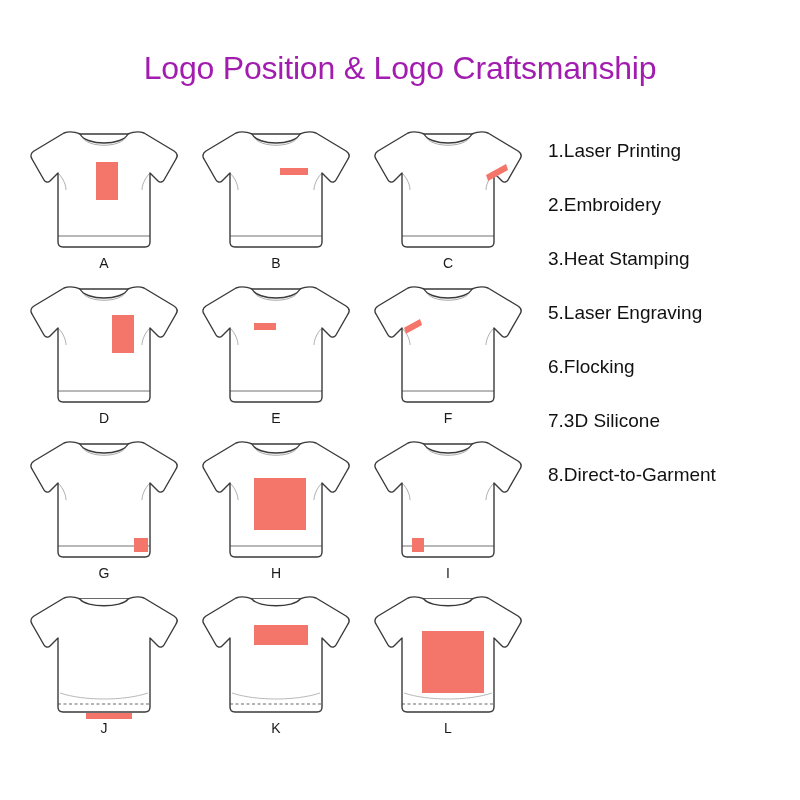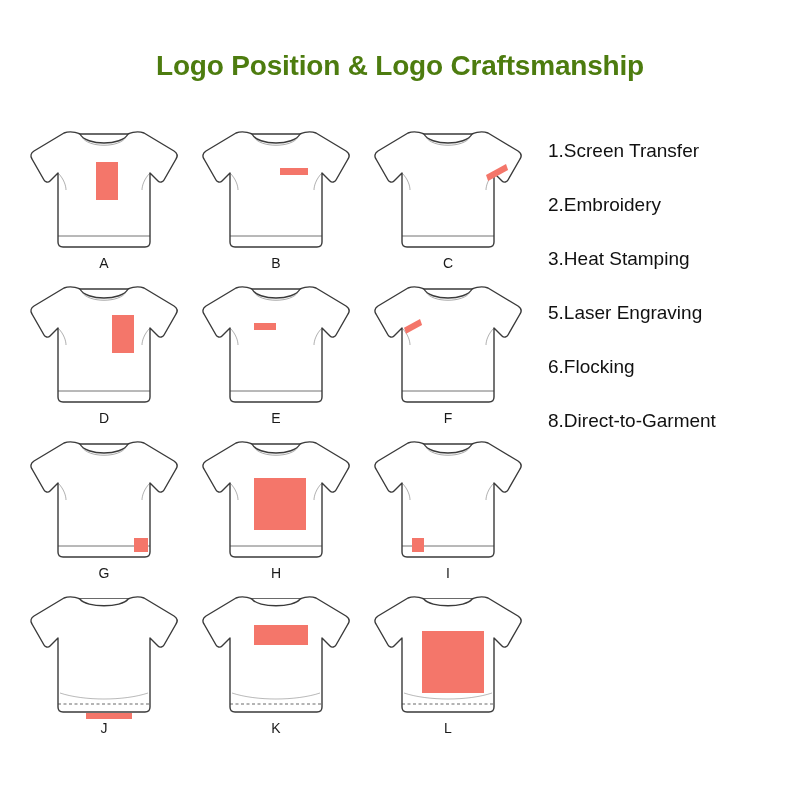--- a/index.html
+++ b/index.html
@@ -19,24 +19,24 @@
     position: relative;
     width: 800px;
     height: 800px;
   }
   #title {
     position: absolute;
     top: 50px;
     left: 0;
     width: 800px;
     text-align: center;
-    font-size: 28px;
-    font-weight: bold;
+    font-size: 32px;
+    font-weight: normal;
     letter-spacing: -0.2px;
-    color: #4d7c0f;
+    color: #a21caf;
   }
   #shirt-grid {
     position: absolute;
     left: 18px;
     top: 122px;
     width: 520px;
     display: grid;
     grid-template-columns: repeat(3, 172px);
     grid-template-rows: repeat(4, 155px);
     column-gap: 0px;
@@ -246,21 +246,22 @@
             <path d="M34,115 L126,115" fill="none" stroke="#3a3a3a" stroke-width="0.9" stroke-dasharray="3,2.5" opacity="0.85"></path>
             <path d="M36,104 C60,112 100,112 124,104" fill="none" stroke="#3a3a3a" stroke-width="0.8" opacity="0.45"></path>
             <rect x="54" y="42" width="62" height="62" fill="#f4766a"></rect>
           </g>
         </svg>
         <div class="shirt-label">L</div>
       </div>
     </div>
 
   <div id="legend">
-      <div class="legend-item"><span class="legend-num">1.</span><span class="legend-label"> Screen Transfer</span></div>
+      <div class="legend-item"><span class="legend-num">1.</span><span class="legend-label"> Laser Printing</span></div>
       <div class="legend-item"><span class="legend-num">2.</span><span class="legend-label"> Embroidery</span></div>
       <div class="legend-item"><span class="legend-num">3.</span><span class="legend-label"> Heat Stamping</span></div>
       <div class="legend-item"><span class="legend-num">5.</span><span class="legend-label"> Laser Engraving</span></div>
       <div class="legend-item"><span class="legend-num">6.</span><span class="legend-label"> Flocking</span></div>
+      <div class="legend-item"><span class="legend-num">7.</span><span class="legend-label"> 3D Silicone</span></div>
       <div class="legend-item"><span class="legend-num">8.</span><span class="legend-label"> Direct-to-Garment</span></div>
     </div>
 
 </div>
 
 </body></html>

